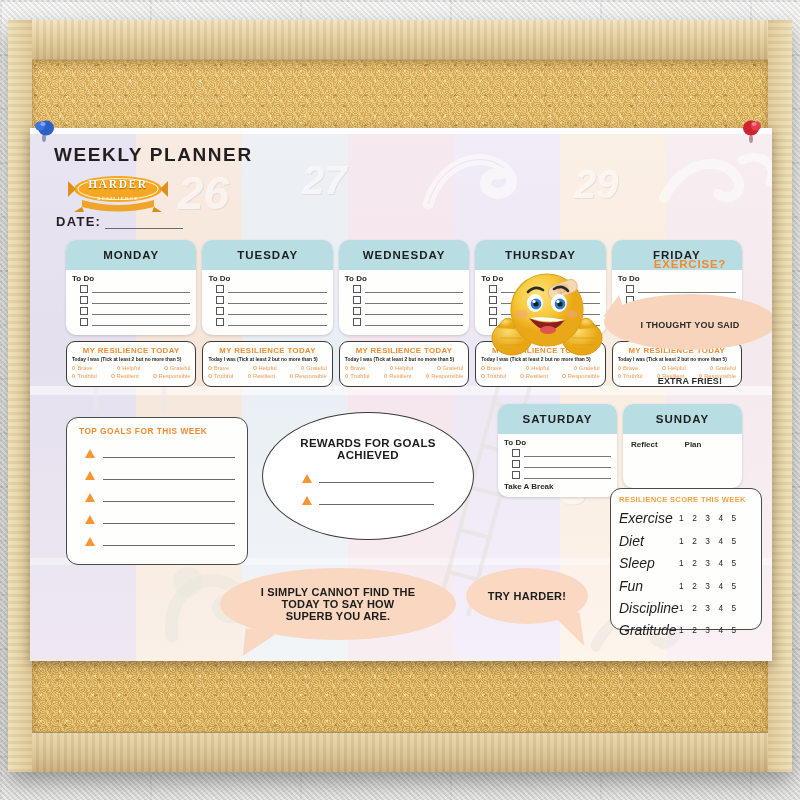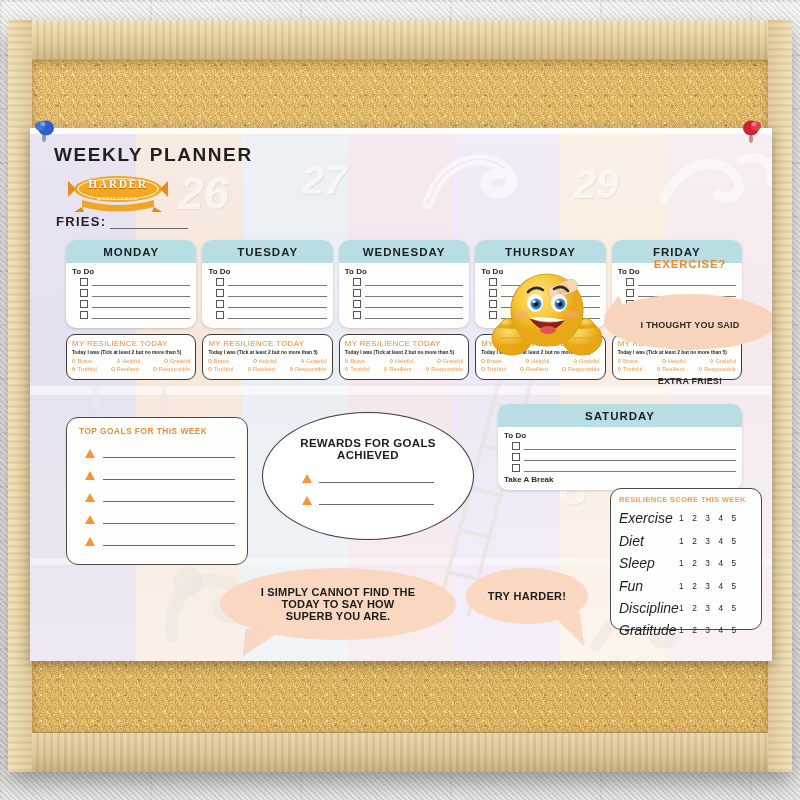--- a/index.html
+++ b/index.html
@@ -176,37 +176,37 @@
   #ex-l1 { margin-top:4px; }
 
   
   #days { position:absolute; left:36px; top:112px; width:676px; display:flex; gap:6px; }
   .day { flex:1; }
   .day-card {
     background:#fefefd; border-radius:10px; overflow:hidden;
     box-shadow:0 1px 3px rgba(0,0,0,.16);
   }
   .day-head {
-    background:#b8dee4; height:23px;
+    background:#b8dee4; height:30px;
     display:flex; align-items:center; justify-content:center;
     font-size:11.5px; font-weight:700; letter-spacing:1px; color:#1e1e1e;
   }
   .day-body { padding:4px 6px 6px 6px; }
   .todo-label { font-size:8px; font-weight:600; color:#2a2a2a; margin-bottom:2px; }
   .todo-row { display:flex; align-items:center; gap:4px; margin:0 0 3px 8px; }
   .chkbox { width:8px; height:8px; border:1.1px solid #555; background:#fff; flex:none; }
   .todo-line { flex:1; border-bottom:1px solid #777; height:8px; }
 
   
   .res-card {
     margin-top:6px; background:#fefefd;
     border:1.2px solid #3a3a3a; border-radius:9px;
     padding:4px 5px 5px 5px;
   }
-  .res-title { font-size:7.8px; font-weight:400; letter-spacing:.4px; color:#f08a33; }
+  .res-title { font-size:7.8px; font-weight:700; letter-spacing:.4px; color:#f08a33; text-align:center; }
   .res-sub { font-size:4.9px; font-weight:700; color:#1e1e1e; margin-top:2px; }
   .res-opts { margin-top:3px; }
   .res-line { display:flex; justify-content:space-between; margin-bottom:2px; }
   .res-opt { display:flex; align-items:center; gap:2px; font-size:5.8px; color:#f09b55; }
   .res-dot { width:3.4px;height:3.4px;border:.8px solid #f0a468; border-radius:50%; flex:none;}
 
   
   #goals {
     position:absolute; left:36px; top:289px; width:182px; height:148px;
     background:#fefefd; border:1.4px solid #4a4a4a; border-radius:12px;
@@ -355,21 +355,21 @@
         <path d="M92 17 L100 9 L100 25 Z" fill="#e0901a"></path>
         <path d="M14 28 Q50 38 86 28 L86 35 Q50 44 14 35 Z" fill="#f0a42a"></path>
         <path d="M14 35 L6 40 L16 40 Z" fill="#d98d18"></path>
         <path d="M86 35 L94 40 L84 40 Z" fill="#d98d18"></path>
       </svg>
       <div id="logo-text">HARDER</div>
       <div id="logo-sub">RESILIENCE</div>
     </div>
 
     <div id="date-row">
-      <div id="date-label">FRIES:</div>
+      <div id="date-label">DATE:</div>
       <div id="date-line"></div>
     </div>
 
   </div>
 
   <svg id="smiley" viewBox="0 0 118 104">
     <defs>
       <radialGradient id="fg" cx="38%" cy="30%">
         <stop offset="0%" stop-color="#fde27a"></stop>
         <stop offset="60%" stop-color="#f7c93c"></stop>
@@ -784,20 +784,31 @@
               </div>
               <div class="todo-row">
                 <div class="chkbox"></div>
                 <div class="todo-line"></div>
               </div>
             </div>
           <div class="takebreak">Take A Break</div>
         </div>
       </div>
     </div>
+    <div class="wk">
+      <div class="day-card">
+        <div class="day-head">SUNDAY</div>
+        <div class="day-body" id="sunday-body">
+          <div class="reflect-plan">
+            <span>Reflect</span>
+            <span>Plan</span>
+          </div>
+        </div>
+      </div>
+    </div>
   </div>
 
   <div id="score">
     <div id="score-title">RESILIENCE SCORE THIS WEEK</div>
     <div id="score-rows">
         <div class="score-row">
           <div class="score-lbl">Exercise</div>
           <div class="score-nums">
             <span>1</span>
             <span>2</span>

